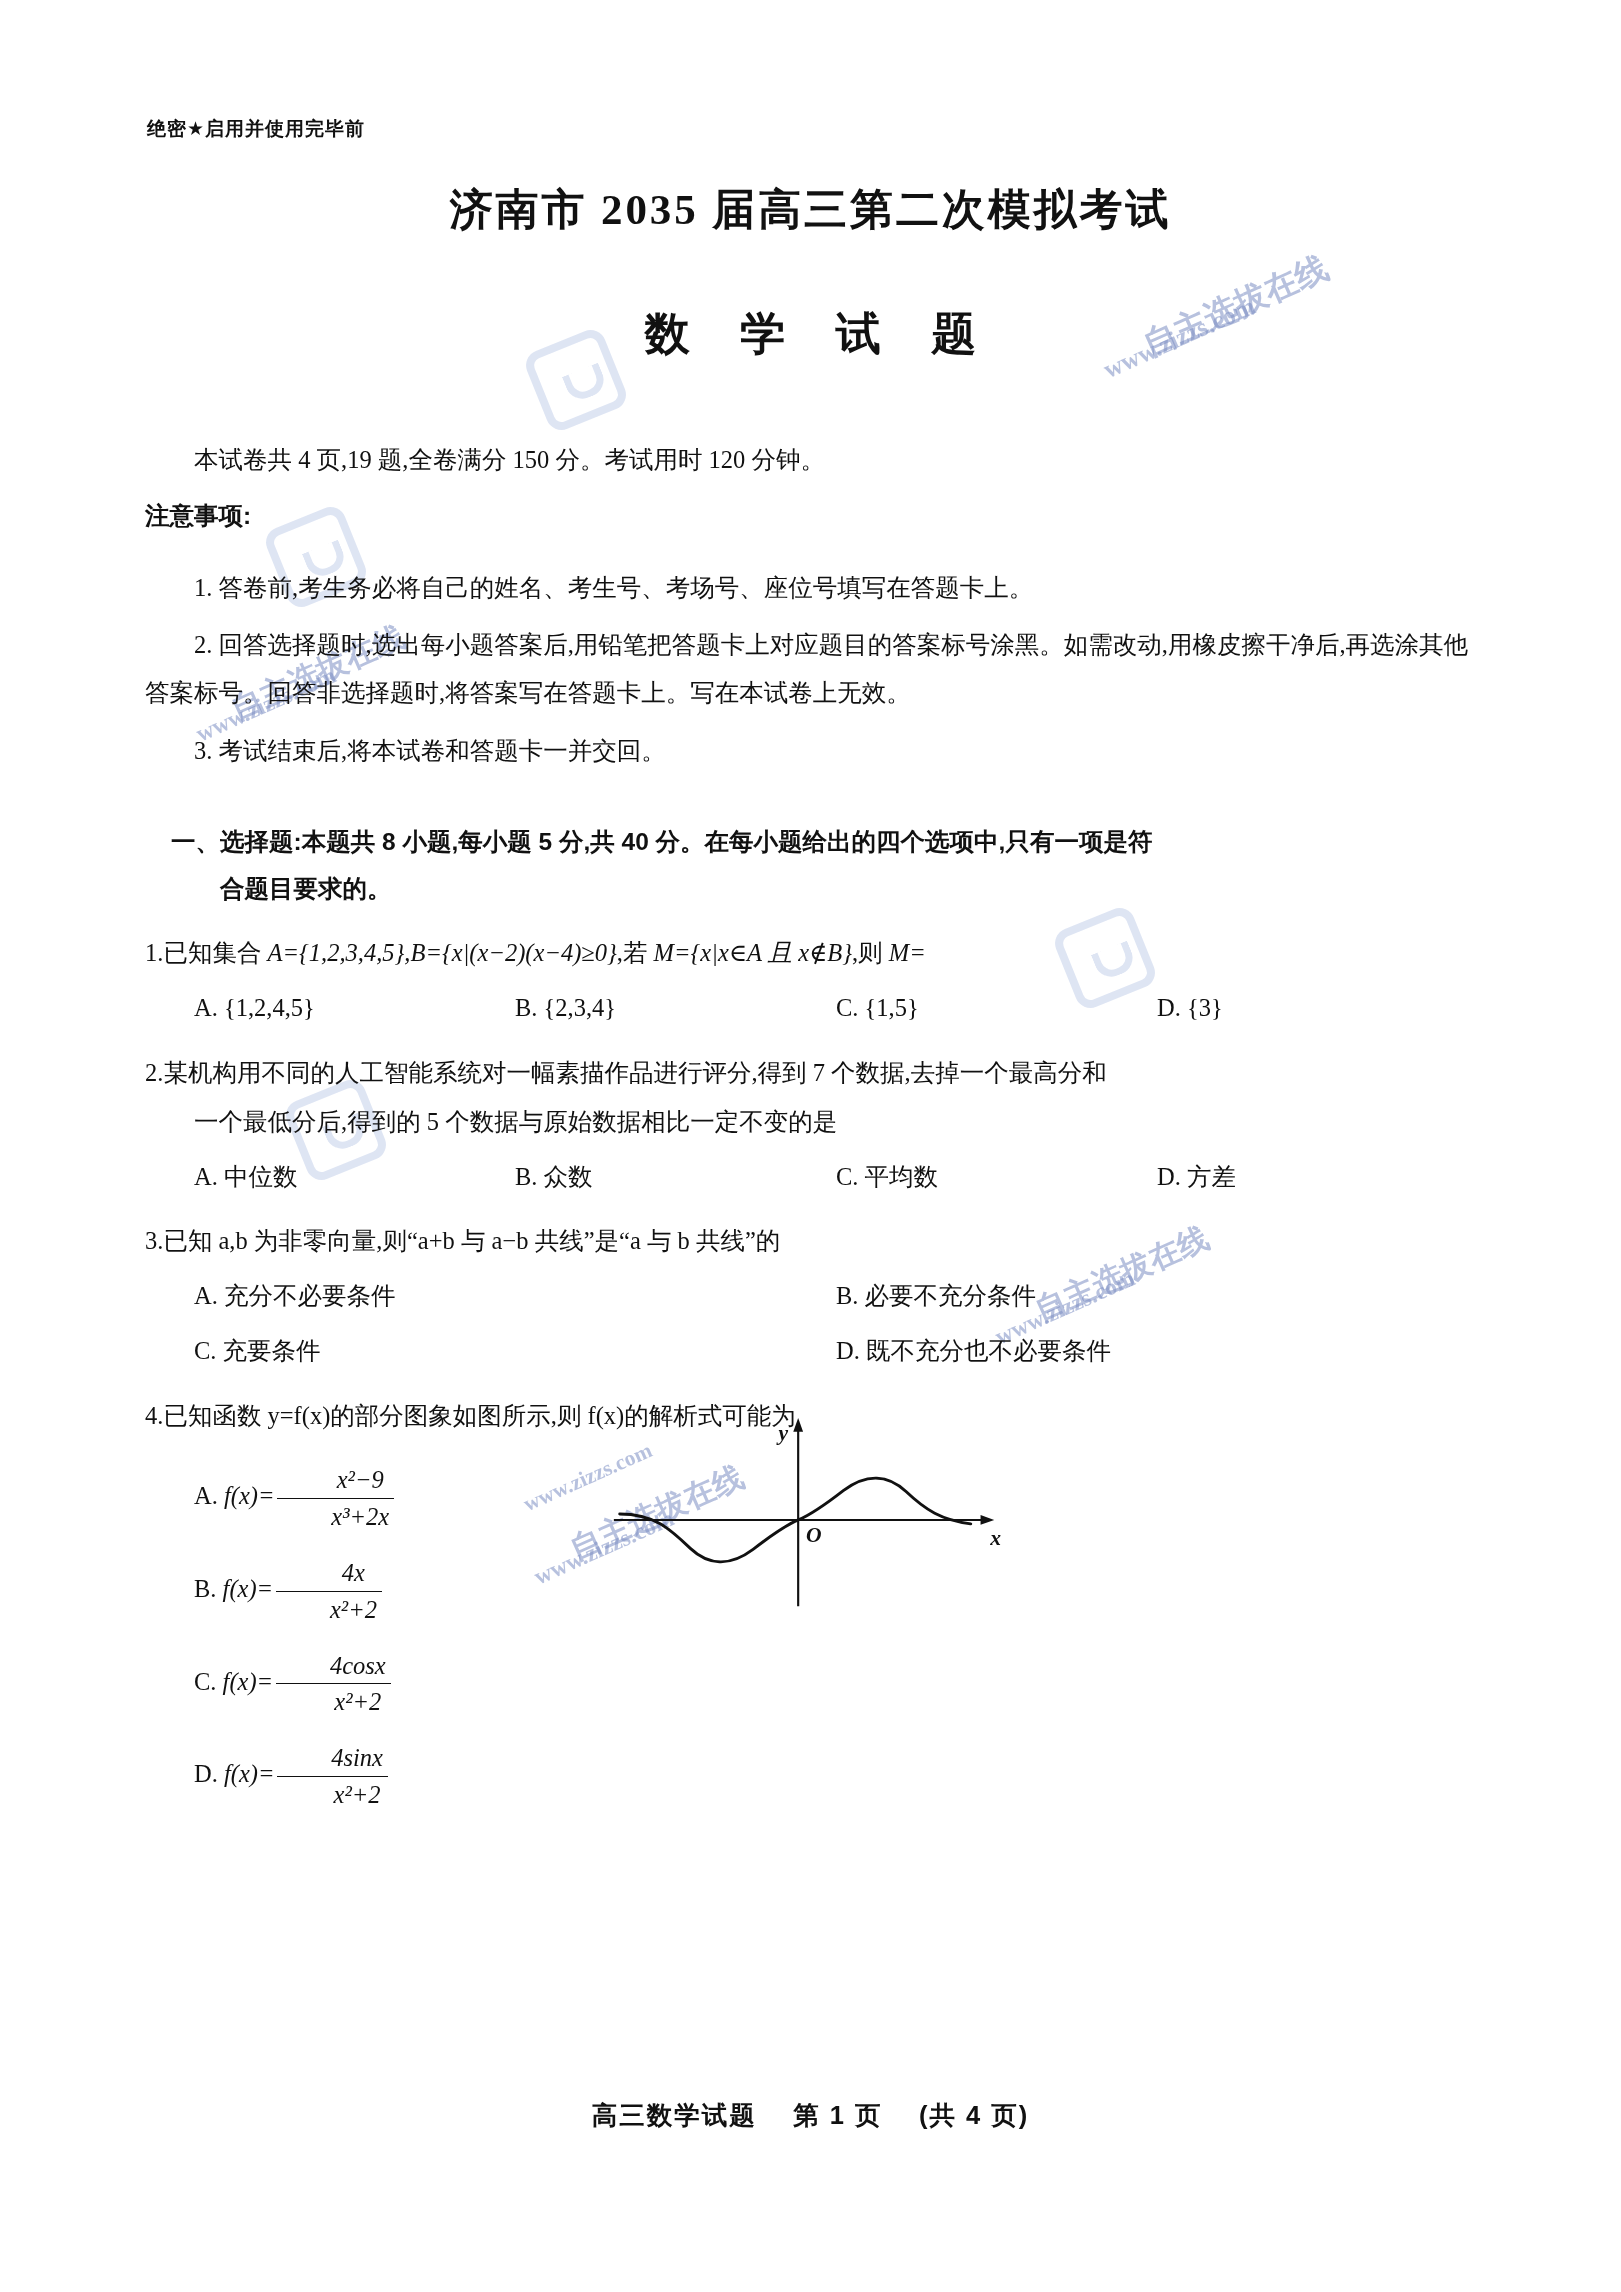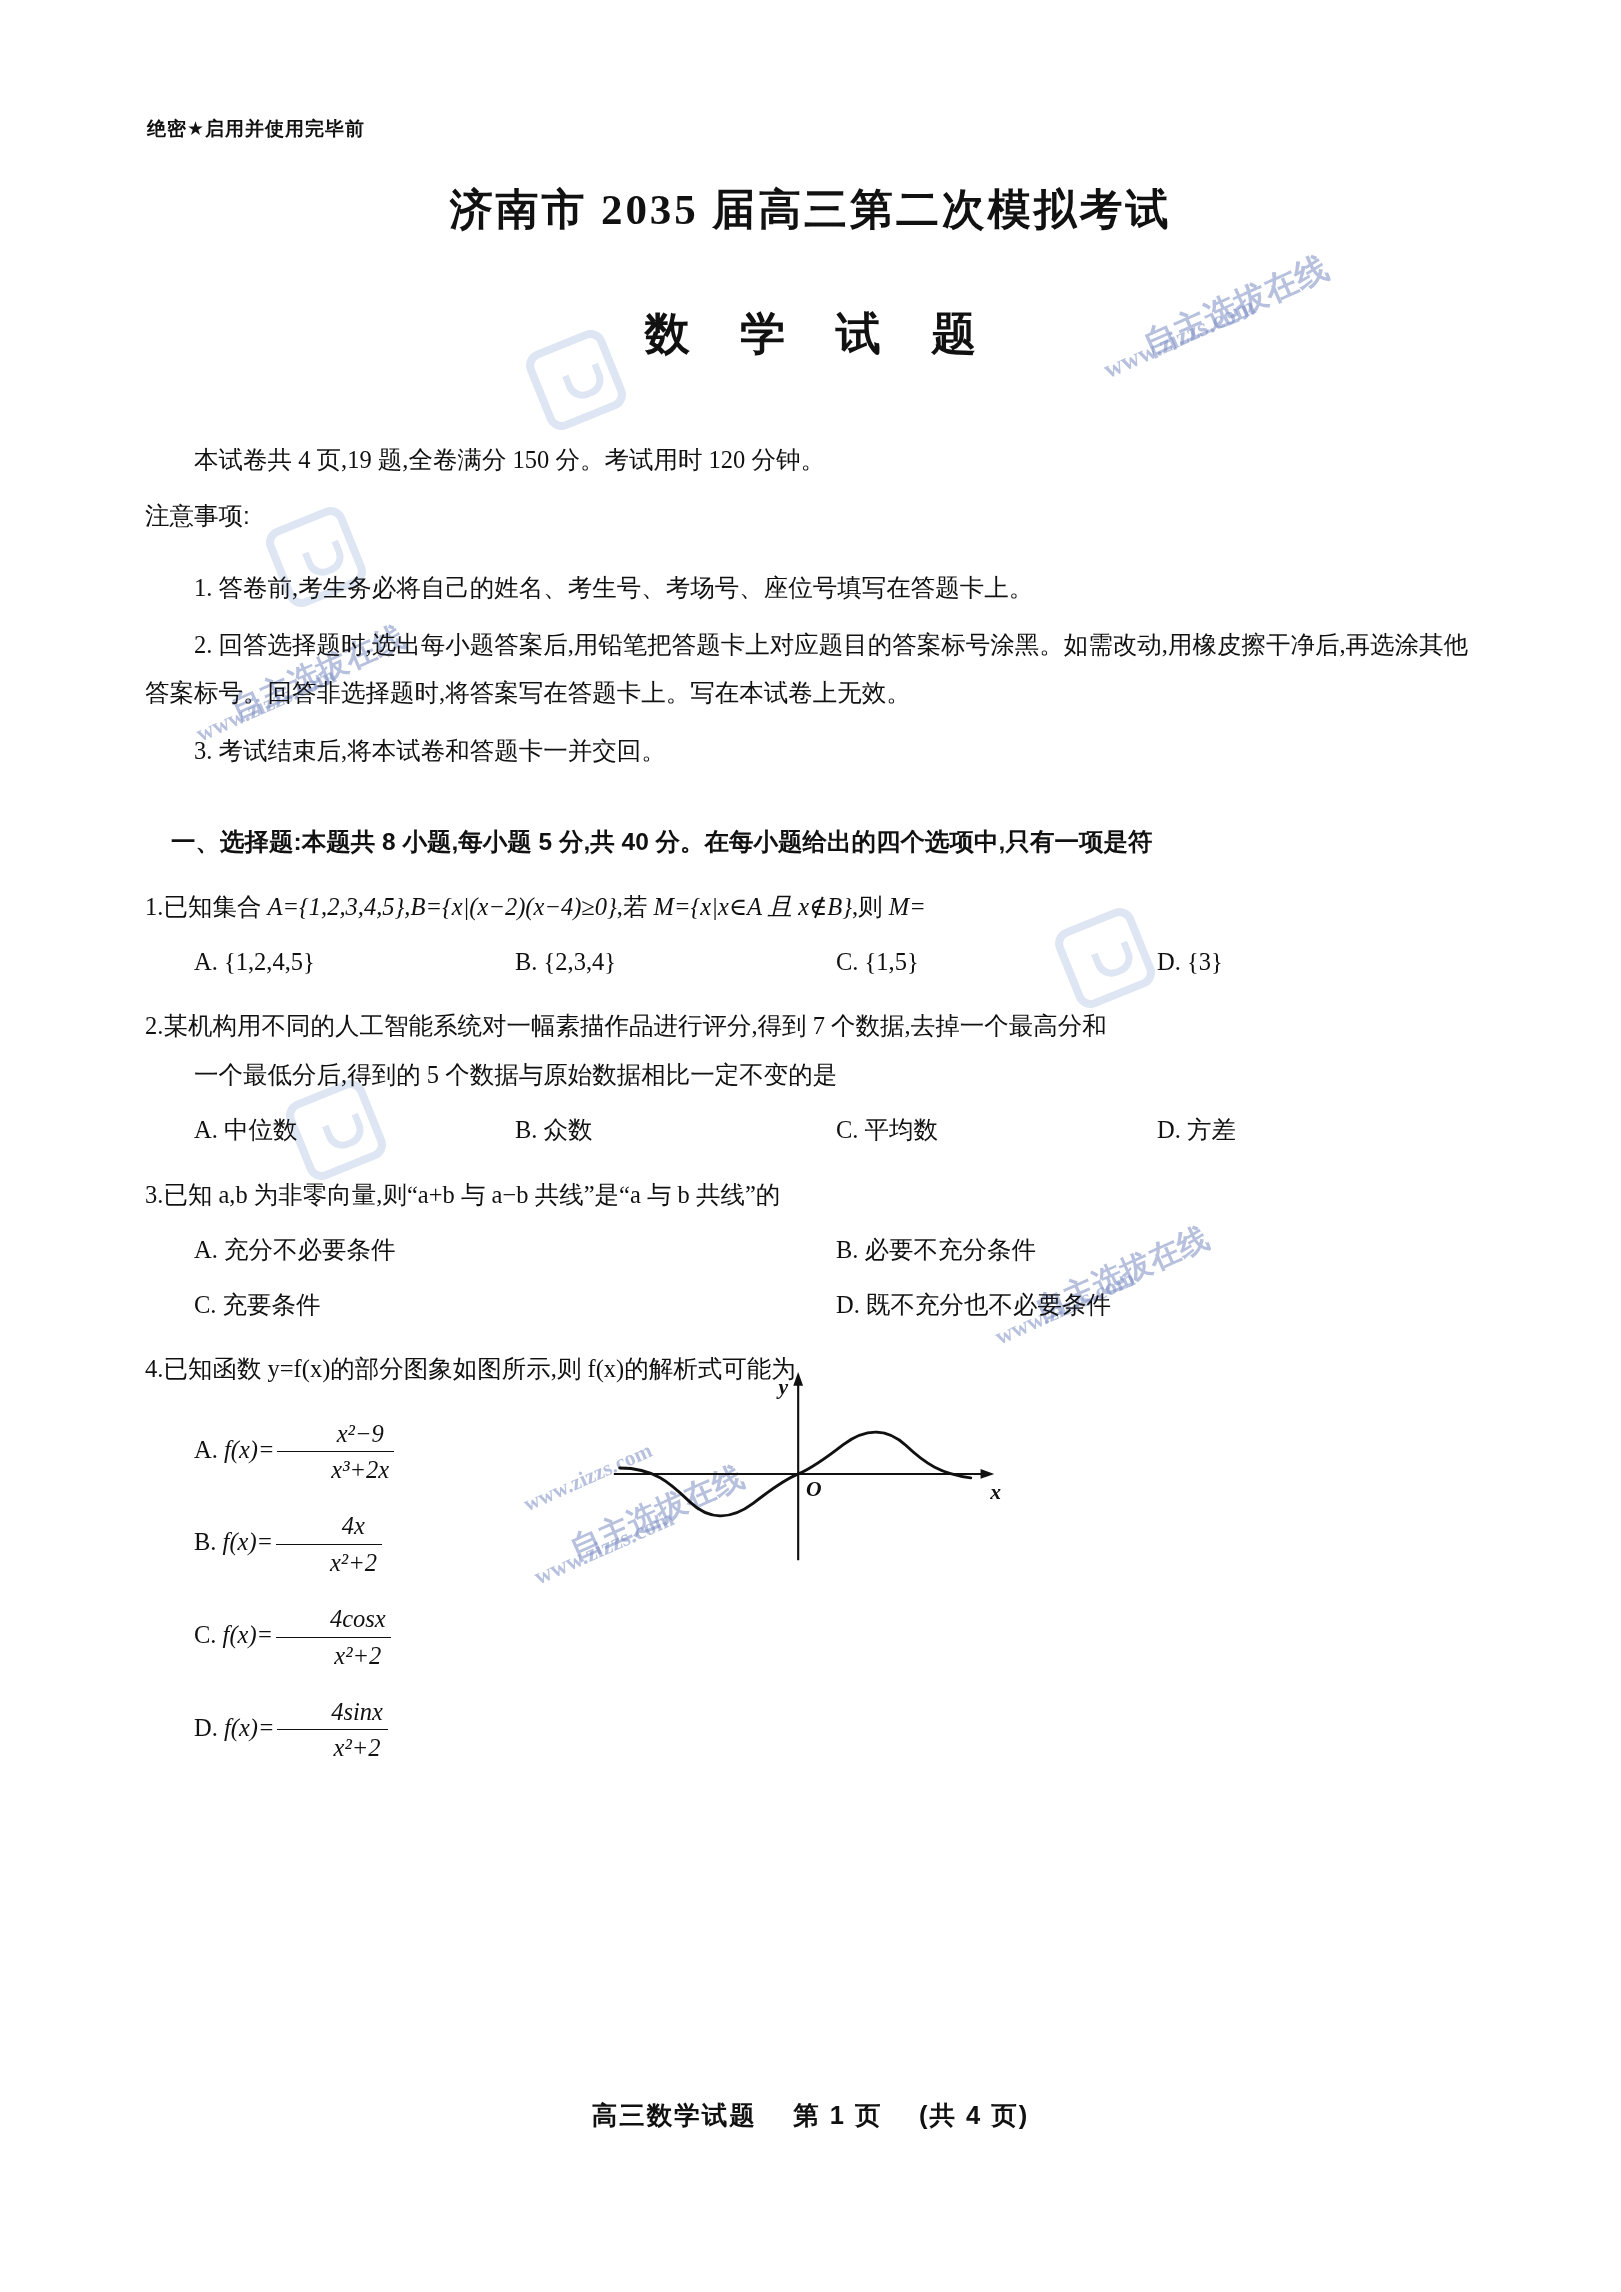--- a/index.html
+++ b/index.html
@@ -36,21 +36,21 @@
     font-weight:bold;font-size:45px;letter-spacing:19.6px;
     text-indent:19.6px;
   }
   
   .content{
     position:absolute;left:145px;top:436px;width:1333px;
     font-size:24.5px;line-height:1.95;
   }
   .para{margin:0 0 3.9px 0;}
   .indent{text-indent:2em;}
-  .note-head{font-family:"Liberation Sans","DejaVu Sans",sans-serif;font-weight:normal;font-size:24.5px;margin-top:7.8px;}
+  .note-head{font-family:"Liberation Sans","DejaVu Sans",sans-serif;font-weight:bold;font-size:24.5px;margin-top:7.8px;}
   .note-item{text-indent:2em;margin:9.8px 0;line-height:1.95;}
   .section-head{
     font-family:"Liberation Sans","DejaVu Sans",sans-serif;
     font-weight:bold;font-size:24.5px;line-height:1.9;margin-top:45px;
     text-indent:0;
     margin-left:26px;
   }
   .section-head .cont{display:block;text-indent:2em;}
   .q{margin-top:15.7px;line-height:2.0;}
   .q-text{text-indent:0;}
@@ -175,20 +175,21 @@
     <p class="note-item">1. 答卷前,考生务必将自己的姓名、考生号、考场号、座位号填写在答题卡上。</p>
 
     <p class="note-item" style="text-indent:2em;">
       <span>2. 回答选择题时,选出每小题答案后,用铅笔把答题卡上对应题目的答案标号涂黑。如需</span><span>改动,用橡皮擦干净后,再选涂其他答案标号。回答非选择题时,将答案写在答题卡上。写在</span><span>本试卷上无效。</span>
     </p>
 
     <p class="note-item">3. 考试结束后,将本试卷和答题卡一并交回。</p>
 
     <div class="section-head">
       <span>一、选择题:本题共 8 小题,每小题 5 分,共 40 分。在每小题给出的四个选项中,只有一项是符</span>
+      <span class="cont">合题目要求的。</span>
     </div>
 
     <div class="q">
       <div class="q-text">
         <span>1.</span><span>已知集合 </span><span class="mi">A={1,2,3,4,5},B={x|(x−2)(x−4)≥0}</span><span>,若 </span><span class="mi">M={x|x∈A 且 x∉B}</span><span>,则 </span><span class="mi">M=</span>
       </div>
       <div class="opts four opt-ind">
         <div><span>A.</span> <span>{1,2,4,5}</span></div>
         <div><span>B.</span> <span>{2,3,4}</span></div>
         <div><span>C.</span> <span>{1,5}</span></div>

